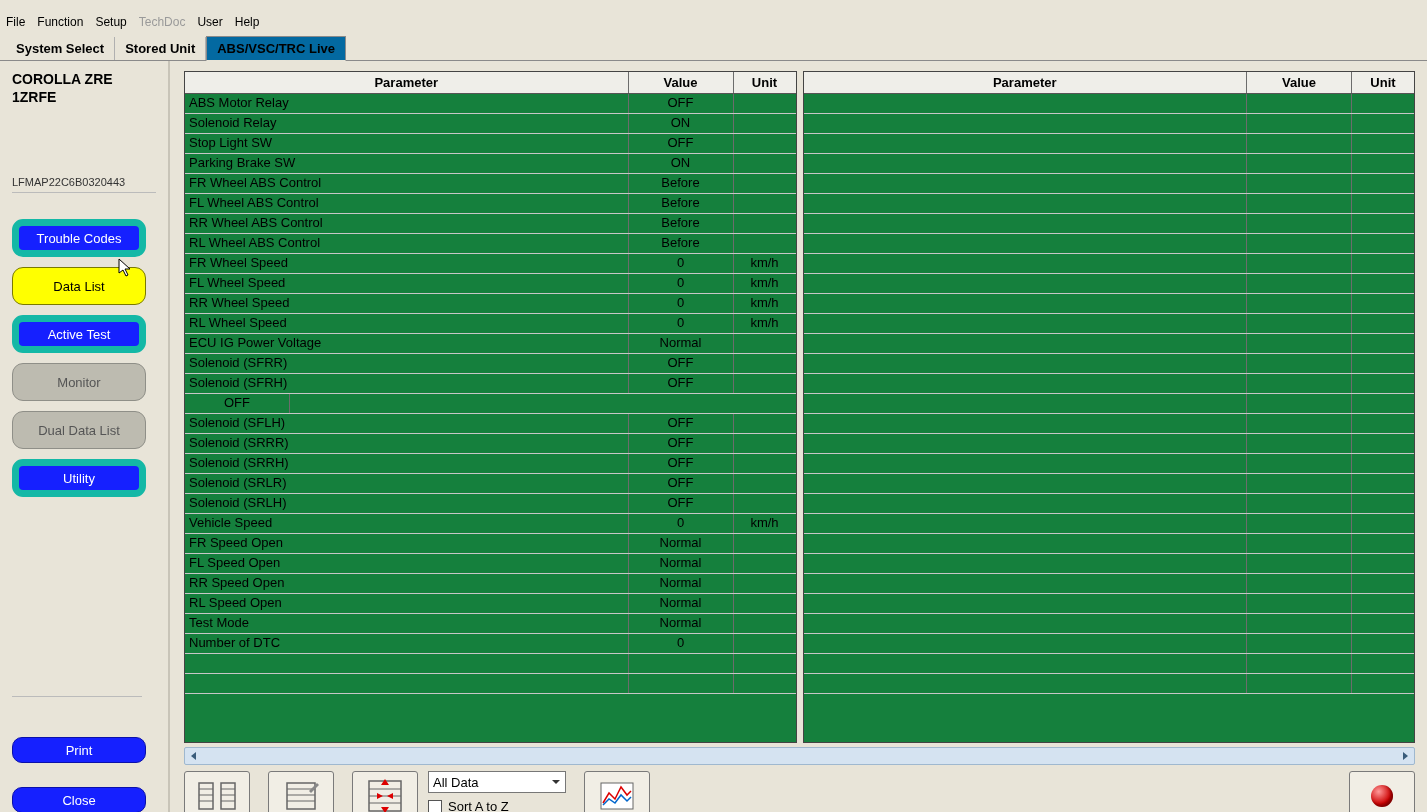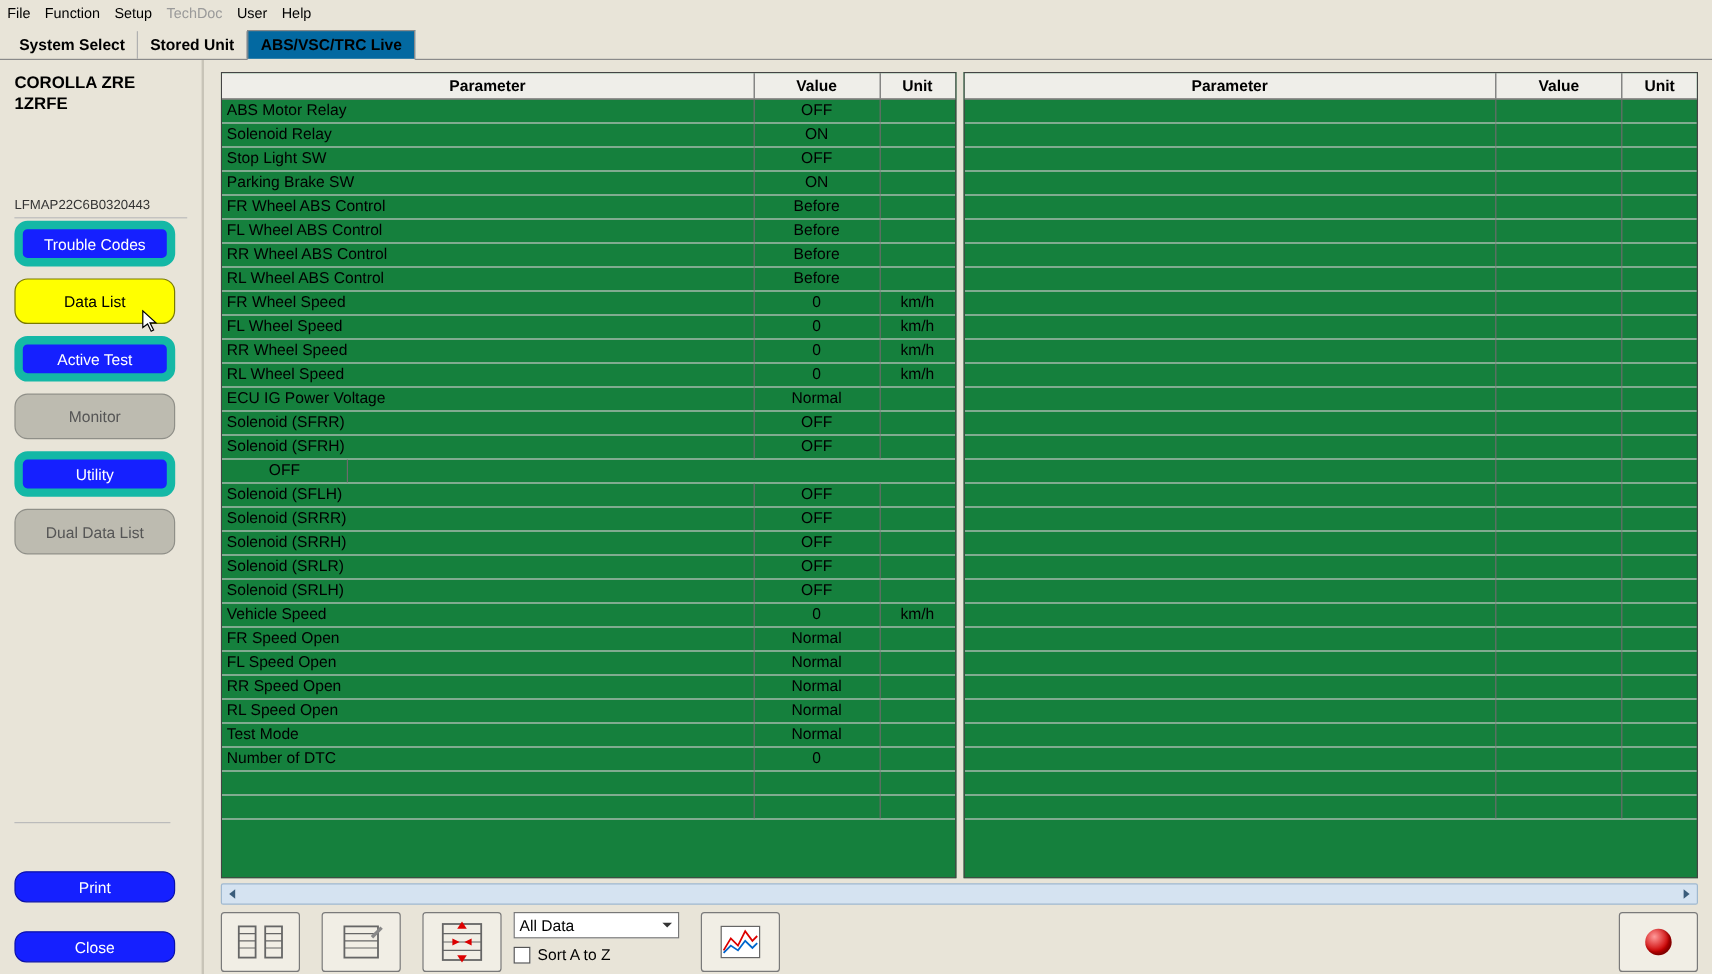--- a/index.html
+++ b/index.html
@@ -14,20 +14,21 @@
     height: 812px;
     overflow: hidden;
   }
 
   
   .menubar {
     display: flex;
     gap: 12px;
     padding: 4px 6px 6px 6px;
     font-size: 12px;
+    margin-top: 11px;
   }
   .menubar .item { cursor: default; }
   .menubar .item.disabled { color: #9a9a9a; }
 
   
   .tabbar {
     display: flex;
     align-items: flex-end;
     border-bottom: 1px solid #8a8a8a;
     padding-left: 6px;
@@ -67,21 +68,21 @@
     font-weight: bold;
     font-size: 14px;
     line-height: 1.25;
     margin-bottom: 70px;
   }
   .serial {
     font-size: 11px;
     color: #333;
     border-bottom: 1px solid #bbb;
     padding-bottom: 4px;
-    margin-bottom: 2px;
+    margin-bottom: 26px;
   }
   .navbtns { display: flex; flex-direction: column; gap: 10px; }
   .navbtn {
     width: 134px;
     height: 38px;
     border-radius: 11px;
     display: flex;
     align-items: center;
     justify-content: center;
     font-size: 13px;
@@ -269,22 +270,22 @@
       <div>COROLLA ZRE</div>
       <div>1ZRFE</div>
     </div>
     <div class="serial">LFMAP22C6B0320443</div>
 
     <div class="navbtns">
       <div class="navbtn blue">Trouble Codes</div>
       <div class="navbtn yellow">Data List</div>
       <div class="navbtn blue">Active Test</div>
       <div class="navbtn gray">Monitor</div>
+      <div class="navbtn gray">Dual Data List</div>
       <div class="navbtn blue">Utility</div>
-      <div class="navbtn gray">Dual Data List</div>
     </div>
 
     <div class="divider"></div>
 
     <div class="bottombtns">
       <div class="bottombtn">Print</div>
       <div class="bottombtn">Close</div>
     </div>
   </div>
 

